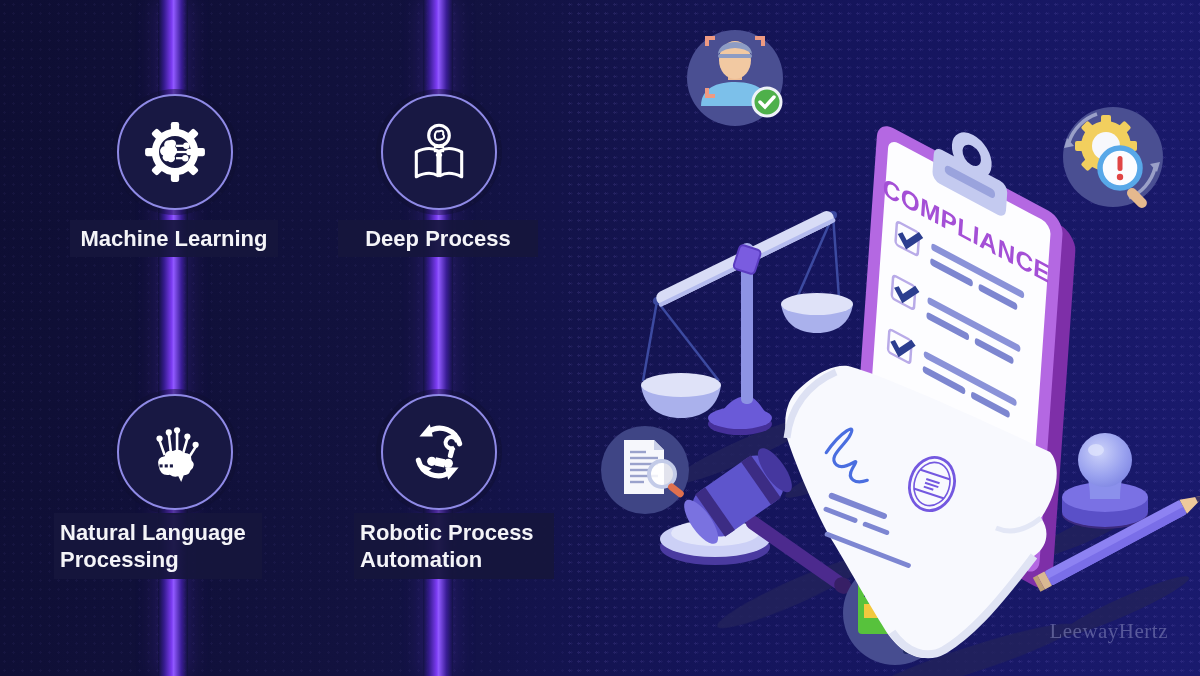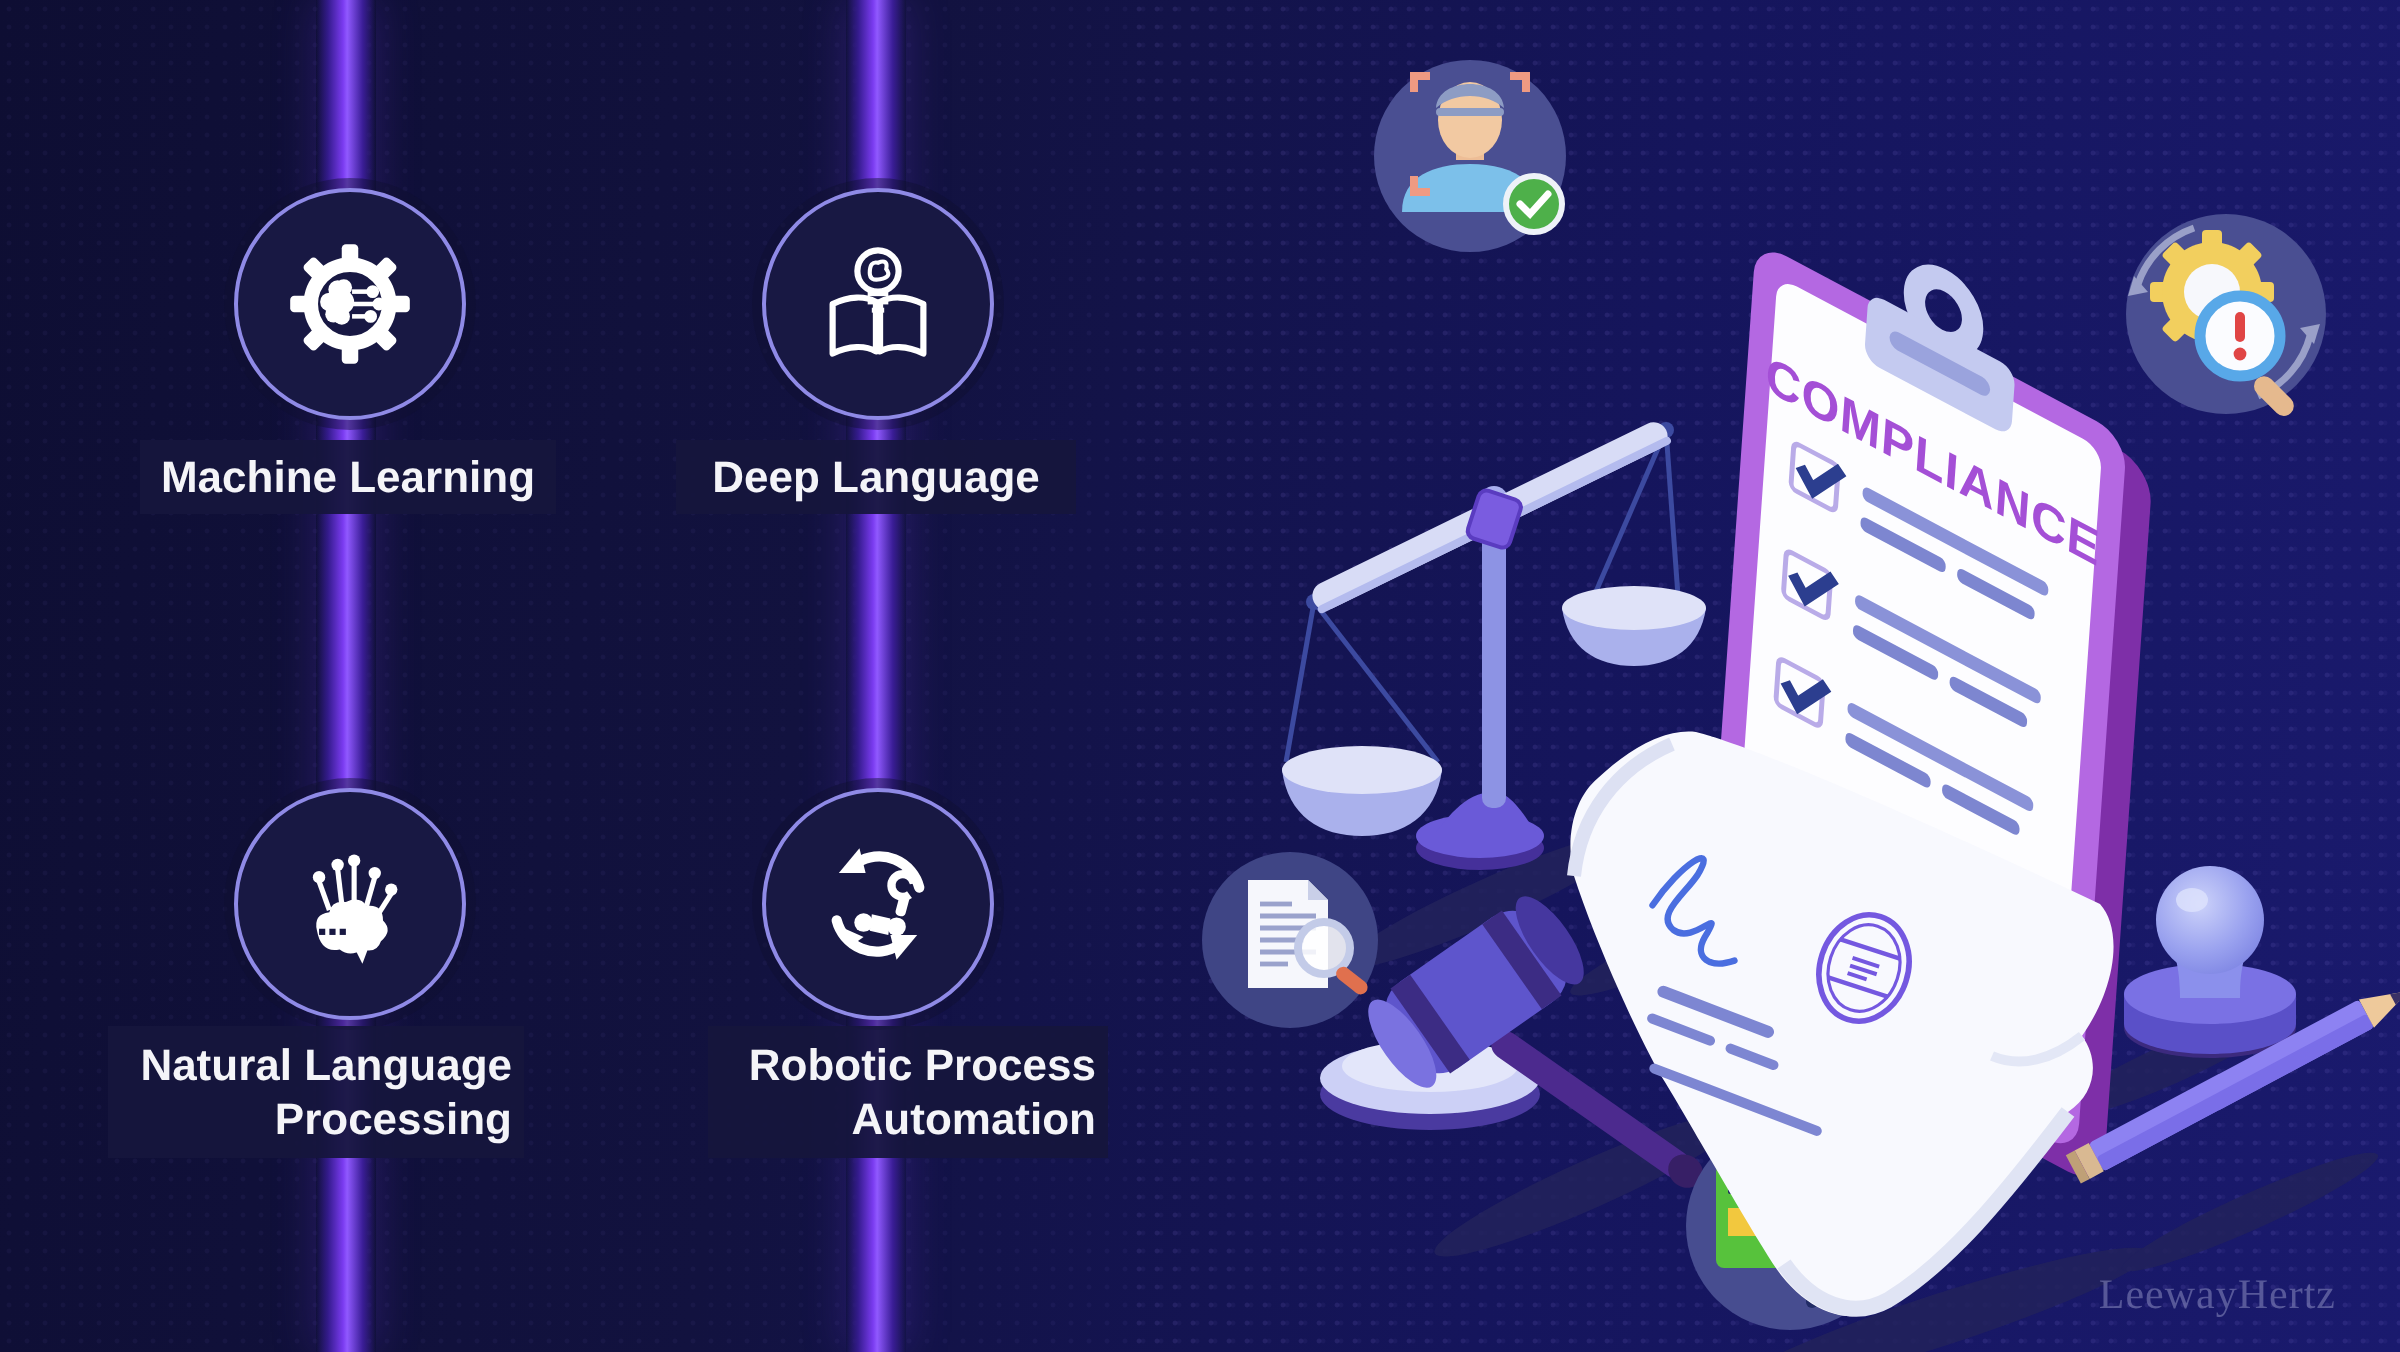--- a/index.html
+++ b/index.html
@@ -14,28 +14,28 @@
   .vline{position:absolute;top:0;bottom:0;width:30px;
     background:linear-gradient(90deg,rgba(40,16,110,0) 0%,#341b8c 20%,#7a3bf0 45%,#9059ff 52%,#3a1d96 78%,rgba(40,16,110,0) 100%);
     box-shadow:0 0 22px rgba(110,60,230,.25);}
   .v1{left:158px}.v2{left:423px}
   .node{position:absolute;width:112px;height:112px;border-radius:50%;
     background:#181843;border:2px solid #8f8ae6;display:flex;align-items:center;justify-content:center;
     box-shadow:0 0 0 5px rgba(15,15,48,.45);}
   .node svg{width:66px;height:66px;}
   .n1{left:117px;top:94px}.n2{left:381px;top:94px}.n3{left:117px;top:394px}.n4{left:381px;top:394px}
   .label{position:absolute;background:rgba(21,21,60,.93);color:#f4f4f8;
-    font-size:22px;font-weight:700;line-height:27px;text-align:right;
+    font-size:22px;font-weight:700;line-height:27px;text-align:left;
     display:flex;align-items:center;justify-content:center;padding:3px 6px;box-sizing:border-box;}
   .l1{left:70px;top:220px;width:208px;height:37px}
   .l2{left:338px;top:220px;width:200px;height:37px}
   .l3{left:54px;top:513px;width:208px;height:66px}
   .l4{left:354px;top:513px;width:200px;height:66px}
   .illu{position:absolute;left:540px;top:0;width:660px;height:676px;}
-  .watermark{position:absolute;right:32px;bottom:16px;
+  .watermark{position:absolute;right:32px;bottom:32px;
     font-family:"Liberation Serif","DejaVu Serif",serif;font-size:21px;
     color:#8a8cc0;opacity:.55;letter-spacing:.5px;}
 </style>
 </head>
 <body>
 
 <div class="stage">
   <div class="dots all"></div>
   <div class="dots right"></div>
 
@@ -86,21 +86,21 @@
       <circle cx="32" cy="16" r="10" stroke="#fff" stroke-width="3" fill="#181843"></circle>
       <path d="M 28,17 q 0,-6 4,-5 q 5,-2 4,3 q 3,4 -3,5 q -5,1 -5,-3" stroke="#fff" stroke-width="2" fill="none"></path>
       <g stroke="#fff" stroke-width="2.4">
         <path d="M 27,27 H 37"></path>
           <path d="M 27,31 H 37"></path>
           <path d="M 29,35 H 35"></path>
       </g>
     </svg>
   </div>
   <div class="label l2">
-    <span>Deep Language</span>
+    <span>Deep Process</span>
   </div>
 
   <div class="node n3">
     <svg viewBox="0 0 64 64">
       <g stroke="#fff" stroke-width="2.5" fill="none">
         <path d="M 22,35 L 17,21"></path>
           <path d="M 28,32 L 26,15"></path>
           <path d="M 34,31 L 34,13"></path>
         <path d="M 40,33 L 44,19"></path>
           <path d="M 45,38 L 52,27"></path>

